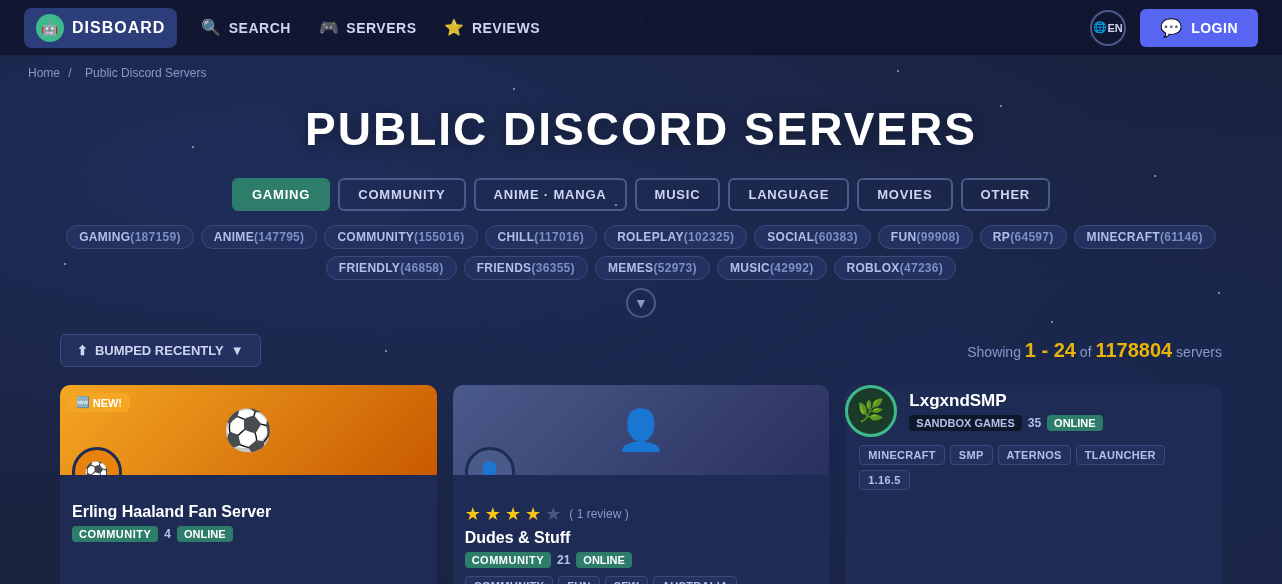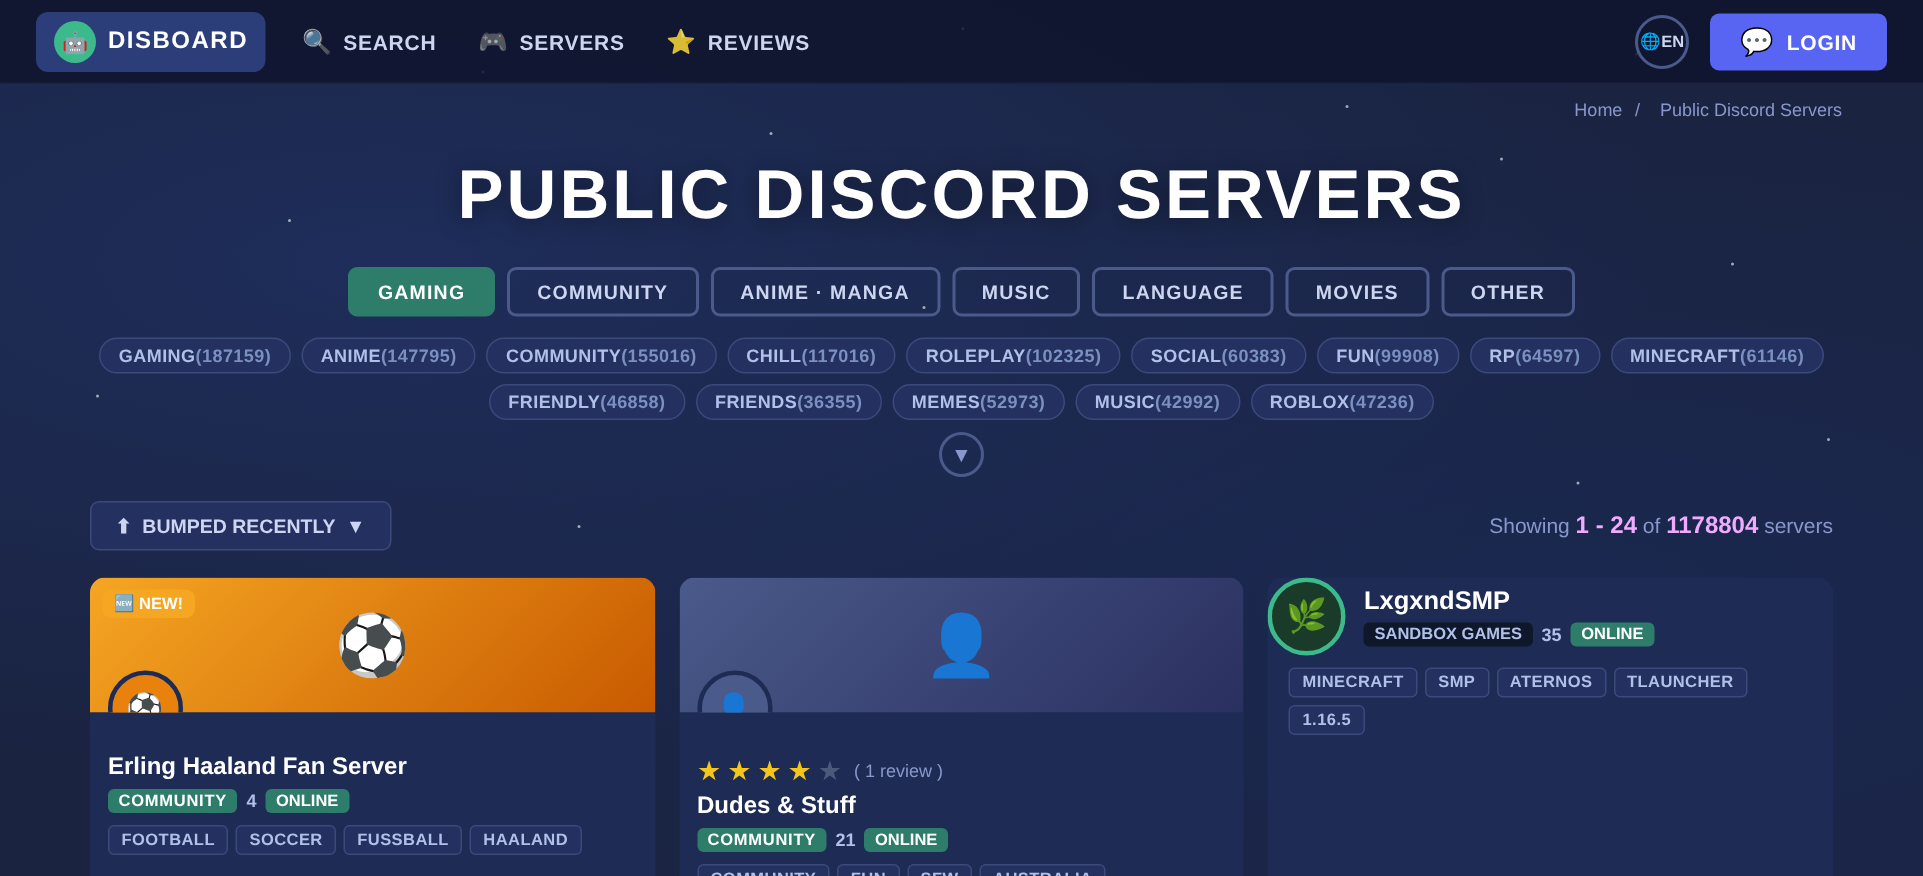--- a/index.html
+++ b/index.html
@@ -119,22 +119,21 @@
       align-items: center;
       gap: 8px;
       letter-spacing: 0.5px;
     }
     .discord-icon {
       font-size: 18px;
     }
 
     
     .breadcrumb {
-      text-align: right;
-      padding: 10px 49px 4px;
+      padding: 10px 28px 4px;
       font-size: 12px;
       color: #8898cc;
     }
     .breadcrumb a {
       color: #8898cc;
       text-decoration: none;
     }
     .breadcrumb span { margin: 0 5px; }
 
     
@@ -239,22 +238,22 @@
       cursor: pointer;
       display: flex;
       align-items: center;
       gap: 7px;
     }
     .showing-text {
       color: #8898cc;
       font-size: 14px;
     }
     .showing-text strong {
-      color: #f0abfc;
-      font-size: 16px;
+      color: #eab308;
+      font-size: 20px;
     }
 
     
     .server-grid {
       display: grid;
       grid-template-columns: repeat(3, 1fr);
       gap: 16px;
     }
 
     .server-card {
@@ -541,26 +540,20 @@
           <div style="width: 100%; height: 100%; background: linear-gradient(135deg, rgb(245, 166, 35), rgb(200, 90, 0)); display: flex; align-items: center; justify-content: center; font-size: 40px;">⚽</div>
           <div class="new-badge"><span>🆕</span> NEW!</div>
           <div class="card-avatar" style="background: rgb(232, 130, 12);">⚽</div>
         </div>
         <div class="card-body">
           <div class="server-name">Erling Haaland Fan Server</div>
           <div class="server-meta">
             <span class="meta-tag">COMMUNITY</span>
             <span class="meta-count">4</span>
             <span class="online-badge">ONLINE</span>
-          </div>
-          <div class="server-tags">
-            <span class="server-tag">FOOTBALL</span>
-            <span class="server-tag">SOCCER</span>
-            <span class="server-tag">FUSSBALL</span>
-            <span class="server-tag">HAALAND</span>
           </div>
         </div>
       </div>
       <div class="server-card">
         <div class="card-banner banner-dudes">
           <div style="width: 100%; height: 100%; background: linear-gradient(135deg, rgb(74, 90, 138), rgb(42, 48, 96)); display: flex; align-items: center; justify-content: center; font-size: 40px;">👤</div>
           <div class="card-avatar" style="background: rgb(74, 90, 138);">👤</div>
         </div>
         <div class="card-body">
           <div class="star-rating">

